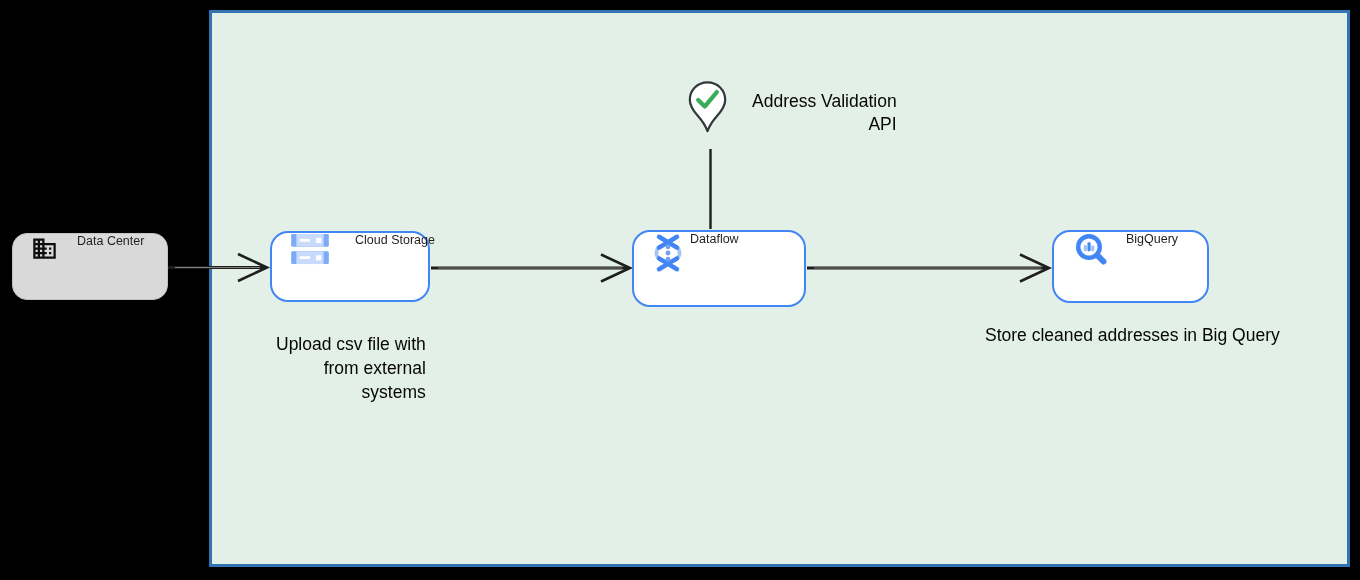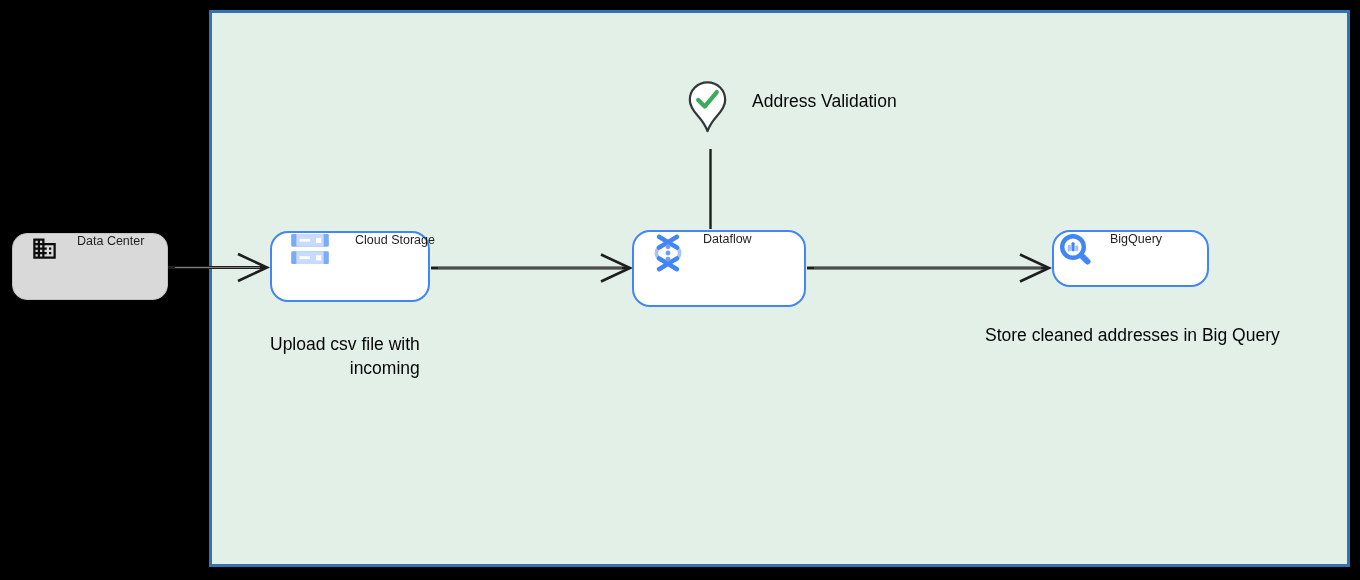--- a/index.html
+++ b/index.html
@@ -14,26 +14,26 @@
   .node{
     position:absolute;display:flex;align-items:flex-start;box-sizing:border-box;
     background:#fff;border:2.5px solid #4285f4;border-radius:18px;
   }
   .node .label{font-size:12.5px;color:#1f1f1f;white-space:nowrap;}
   #node-data-center{
     left:12px;top:233px;width:156px;height:67px;background:#d9d9d9;
     border:1px solid #c2c2c2;border-radius:15px;padding-left:18px;gap:19px;
   }
   #node-cloud-storage{left:270px;top:231px;width:160px;height:71px;padding-left:19px;gap:26px;}
-  #node-dataflow{left:632px;top:230px;width:174px;height:77px;padding-left:16px;gap:17px;}
-  #node-bigquery{left:1052px;top:230px;width:157px;height:57px;padding-left:4px;gap:16px;}
+  #node-dataflow{left:632px;top:230px;width:174px;height:77px;padding-left:16px;gap:4px;}
+  #node-bigquery{left:1052px;top:230px;width:157px;height:73px;padding-left:20px;gap:16px;}
   .icon{flex:0 0 auto;display:block;}
   #edges{position:absolute;left:0;top:0;width:1360px;height:580px;pointer-events:none;}
   .caption{position:absolute;font-size:17.5px;color:#060606;line-height:24px;text-align:right;}
-  #caption-upload{left:270px;top:332px;}
+  #caption-upload{left:276px;top:332px;}
   #caption-process{left:569px;top:330px;line-height:22px;}
   #caption-store{left:985px;top:324px;line-height:22px;}
   #caption-validation{left:752px;top:90px;line-height:23px;}
   #pin{position:absolute;left:687px;top:80px;}
 </style>
 </head>
 <body>
 
 <div id="canvas">
 
@@ -109,23 +109,25 @@
     <span class="label">BigQuery</span>
   </div>
 
   <svg id="pin" width="41" height="54" viewBox="0 0 44 58">
     <path d="M22,2.5 C11,2.5 3,11 3,21.5 C3,28.5 7,33.5 12,39 C16,43.5 19.5,48 22,55 C24.5,48 28,43.5 32,39 C37,33.5 41,28.5 41,21.5 C41,11 33,2.5 22,2.5 Z" fill="#ffffff" stroke="#33383d" stroke-width="2.4" stroke-linejoin="round"></path>
     <path d="M12,21.5 L19,28.5 L32,13" fill="none" stroke="#3cab5b" stroke-width="4.6" stroke-linecap="round" stroke-linejoin="round"></path>
   </svg>
 
   <div class="caption" id="caption-validation">
     <div>Address Validation</div>
+    <div>API</div>
   </div>
 
   <div class="caption" id="caption-upload">
     <div>Upload csv file with</div>
-    <div>incoming</div>
+    <div>from external</div>
+    <div>systems</div>
   </div>
 
 
   <div class="caption" id="caption-store">Store cleaned addresses in Big Query</div>
 
 </div>
 
 </body></html>

